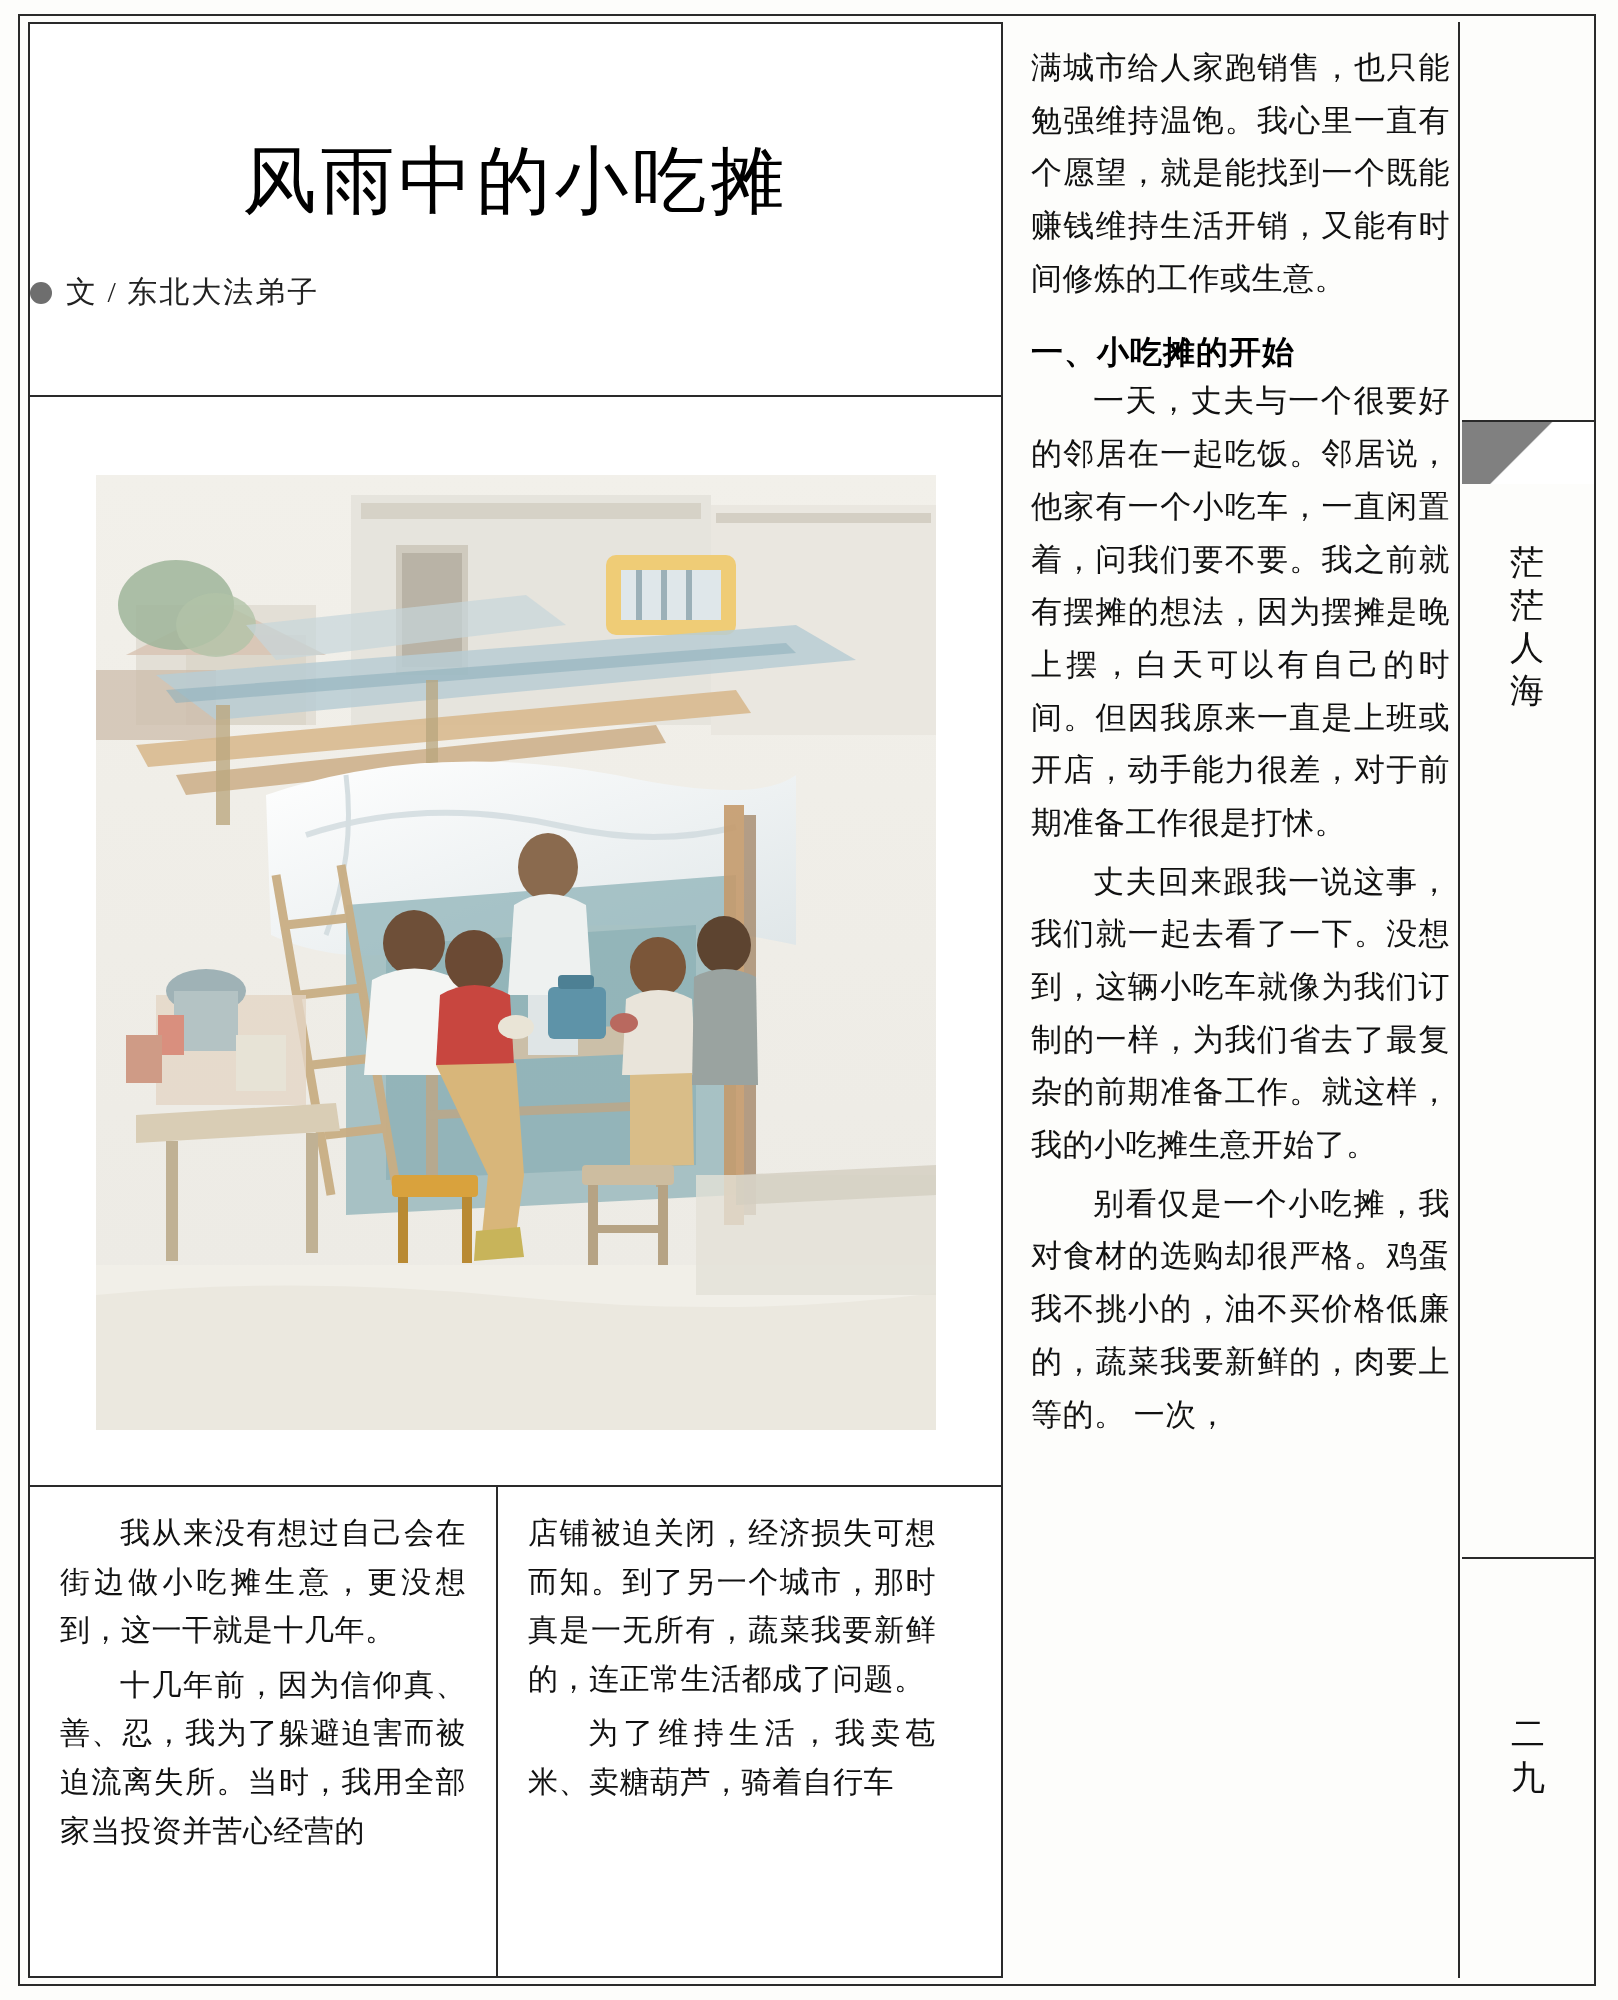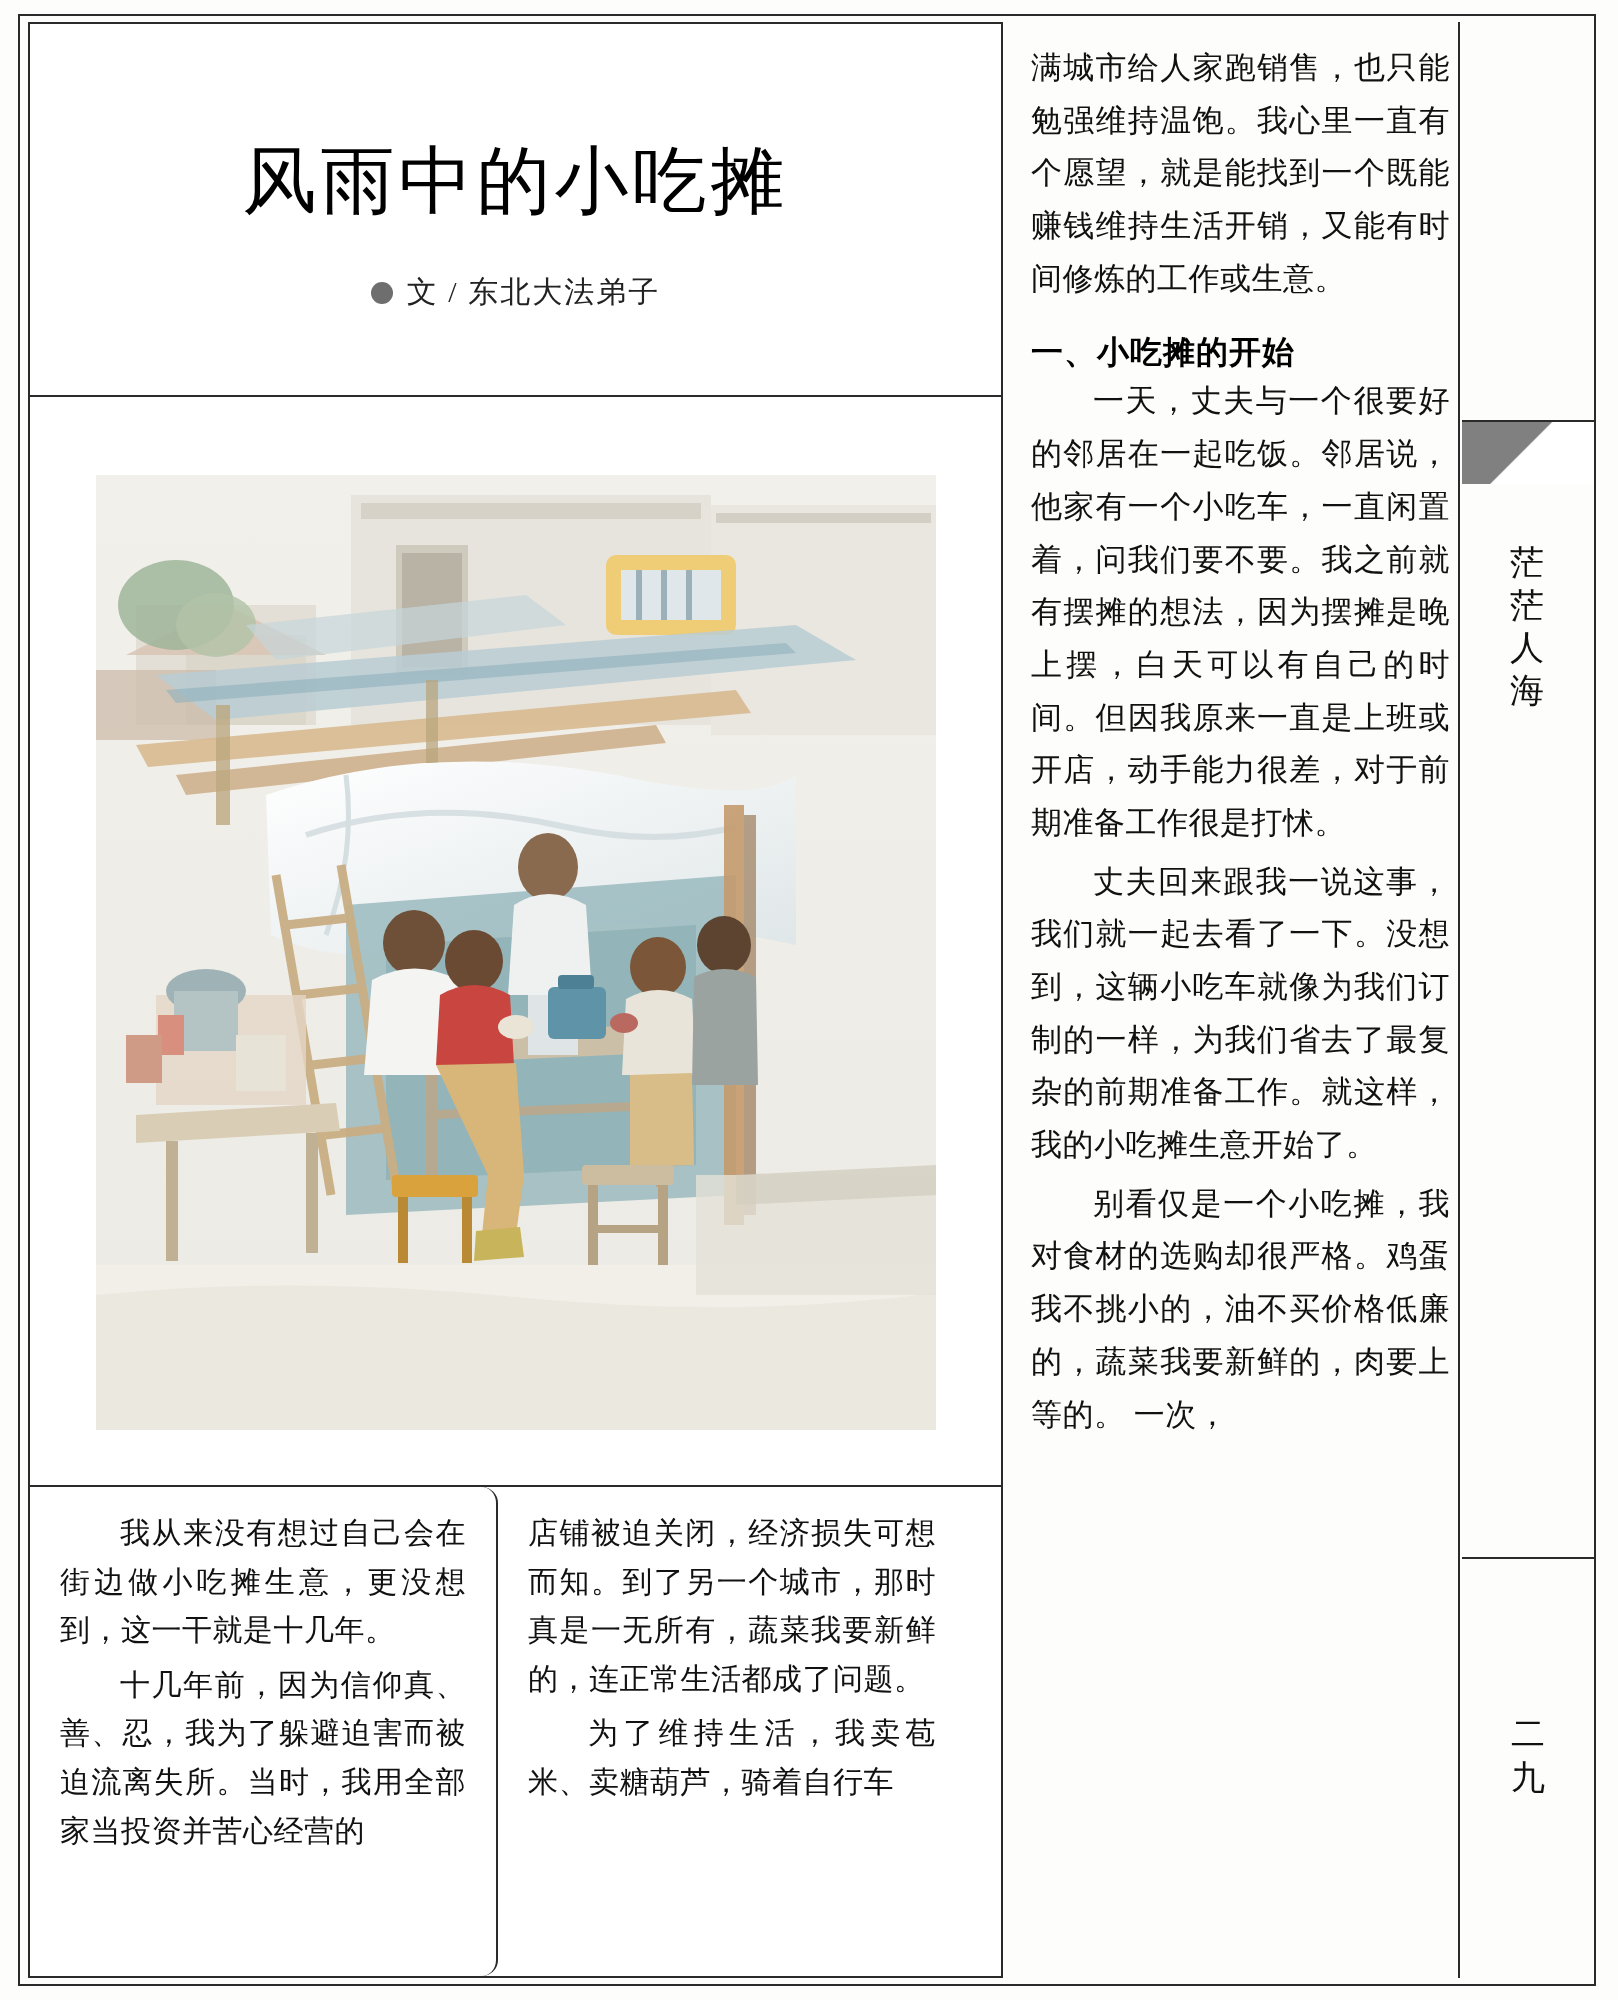--- a/index.html
+++ b/index.html
@@ -56,21 +56,21 @@
     font-family: "DejaVu Serif", serif;
     font-weight: normal;
     font-size: 74px;
     letter-spacing: 4px;
     color: #000;
   }
   .byline {
     position: absolute;
     left: 0; right: 0;
     top: 248px;
-    text-align: center;
+    text-align: left;
     font-size: 30px;
     color: #222;
     letter-spacing: 2px;
   }
   .byline .dot {
     display: inline-block;
     width: 22px; height: 22px;
     border-radius: 50%;
     background: #6e6e6e;
     margin-right: 14px;
@@ -102,21 +102,20 @@
     left: 0; top: 1463px;
     width: 971px;
     height: 489px;
     display: flex;
   }
   .bcol {
     width: 468px;
     box-sizing: border-box;
     padding: 22px 30px 16px 30px;
     overflow: hidden;
-    border-radius: 16px;
   }
   .bcol.first { border-right: 2px solid #2a2a2a; }
   .body-p {
     font-size: 30px;
     line-height: 1.62;
     text-align: justify;
     text-justify: inter-ideograph;
     margin: 0 0 6px 0;
     letter-spacing: 0.5px;
   }

